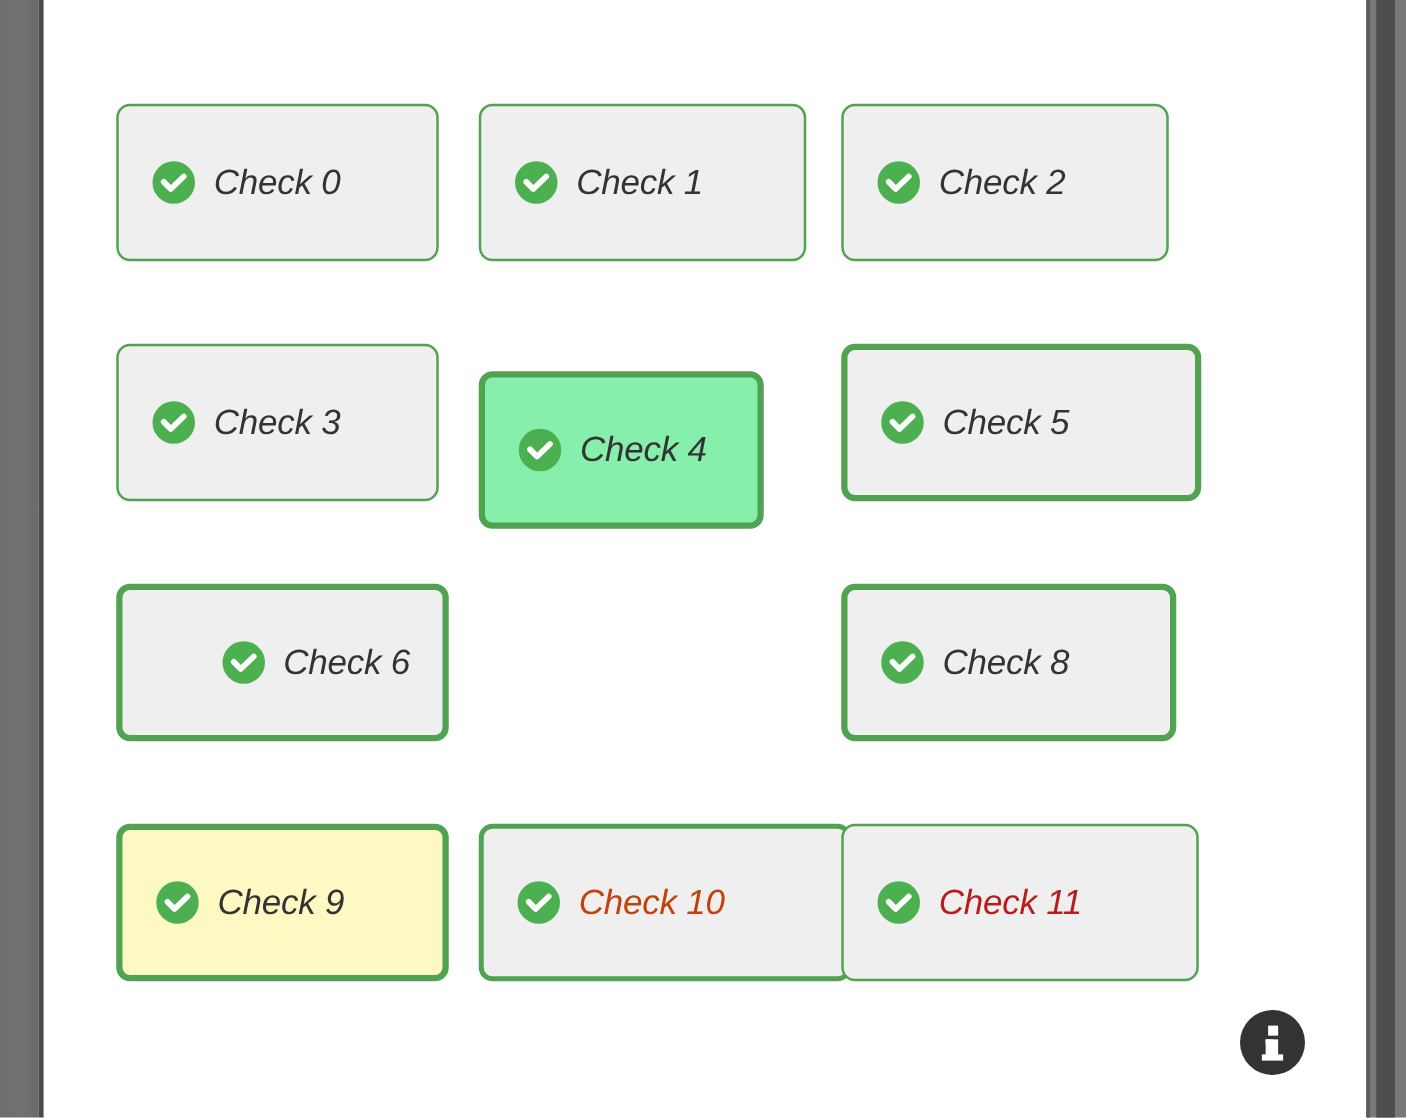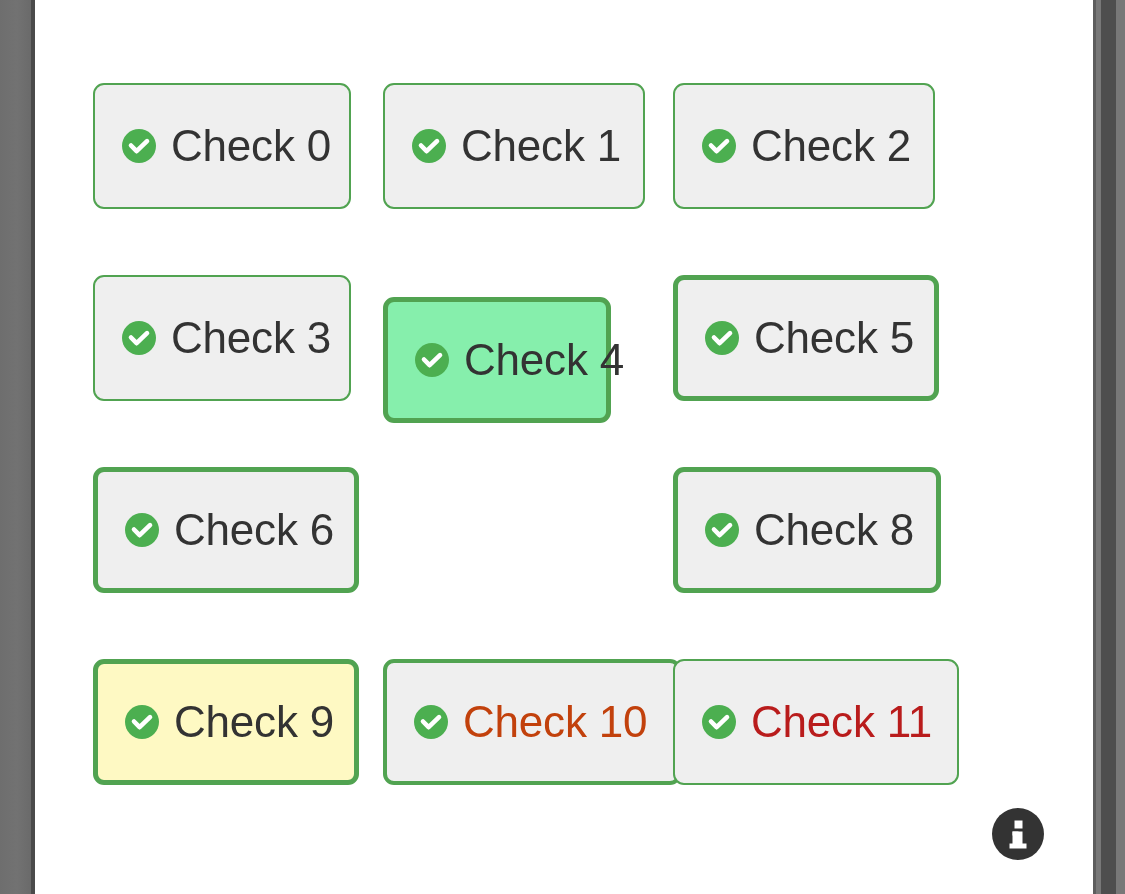--- a/index.html
+++ b/index.html
@@ -121,25 +121,26 @@
 
   .check-icon {
     flex: 0 0 auto;
     width: 36px;
     height: 36px;
     display: block;
   }
 
   .check-label {
     font-family: "Liberation Sans", sans-serif;
-    font-size: 44px;
+    font-size: 28px;
     line-height: 1;
     color: #333333;
     white-space: nowrap;
     letter-spacing: -0.2px;
+    font-style: italic;
   }
 
   
   .info-button {
     position: absolute;
     left: 955px;
     top: 806px;
     width: 56px;
     height: 56px;
     cursor: pointer;
@@ -198,32 +199,32 @@
           <div class="cell" style="position: absolute; left: 348px; margin-top: 0px;">
             <div class="check-btn" style="border-width: 5px; border-color: rgb(81, 163, 81); background: #86efac; width: 228px; margin-top: 44px;">
               <svg viewBox="0 0 36 36" class="check-icon">
                 <circle cx="18" cy="18" r="17" fill="#4caf50"></circle>
                 <path d="M10 17.5 L15.6 23.2 L26 13.2" fill="none" stroke="#ffffff" stroke-width="4.6" stroke-linecap="round" stroke-linejoin="round"></path>
               </svg>
               <span class="check-label" style="color: rgb(51, 51, 51);">Check 4</span>
             </div>
           </div>
           <div class="cell" style="position: absolute; left: 638px; margin-top: 0px;">
-            <div class="check-btn" style="border-width: 5px; border-color: rgb(81, 163, 81); background: rgb(239, 239, 239); width: 266px;">
+            <div class="check-btn" style="border-width: 5px; border-color: rgb(81, 163, 81); background: rgb(239, 239, 239); width: 288px;">
               <svg viewBox="0 0 36 36" class="check-icon">
                 <circle cx="18" cy="18" r="17" fill="#4caf50"></circle>
                 <path d="M10 17.5 L15.6 23.2 L26 13.2" fill="none" stroke="#ffffff" stroke-width="4.6" stroke-linecap="round" stroke-linejoin="round"></path>
               </svg>
               <span class="check-label" style="color: rgb(51, 51, 51);">Check 5</span>
             </div>
           </div>
         </div>
         <div class="row" style="position: relative;">
           <div class="cell" style="position: absolute; left: 58px; margin-top: 0px;">
-            <div class="check-btn" style="border-width: 5px; border-color: rgb(81, 163, 81); background: rgb(239, 239, 239); width: 266px;">
+            <div class="check-btn" style="border-width: 5px; border-color: rgb(81, 163, 81); background: rgb(239, 239, 239); width: 266px; justify-content: flex-end;">
               <svg viewBox="0 0 36 36" class="check-icon">
                 <circle cx="18" cy="18" r="17" fill="#4caf50"></circle>
                 <path d="M10 17.5 L15.6 23.2 L26 13.2" fill="none" stroke="#ffffff" stroke-width="4.6" stroke-linecap="round" stroke-linejoin="round"></path>
               </svg>
               <span class="check-label" style="color: rgb(51, 51, 51);">Check 6</span>
             </div>
           </div>
           <div class="cell" style="position: absolute; left: 638px; margin-top: 0px;">
             <div class="check-btn" style="border-width: 5px; border-color: rgb(81, 163, 81); background: rgb(239, 239, 239); width: 268px;">
               <svg viewBox="0 0 36 36" class="check-icon">

